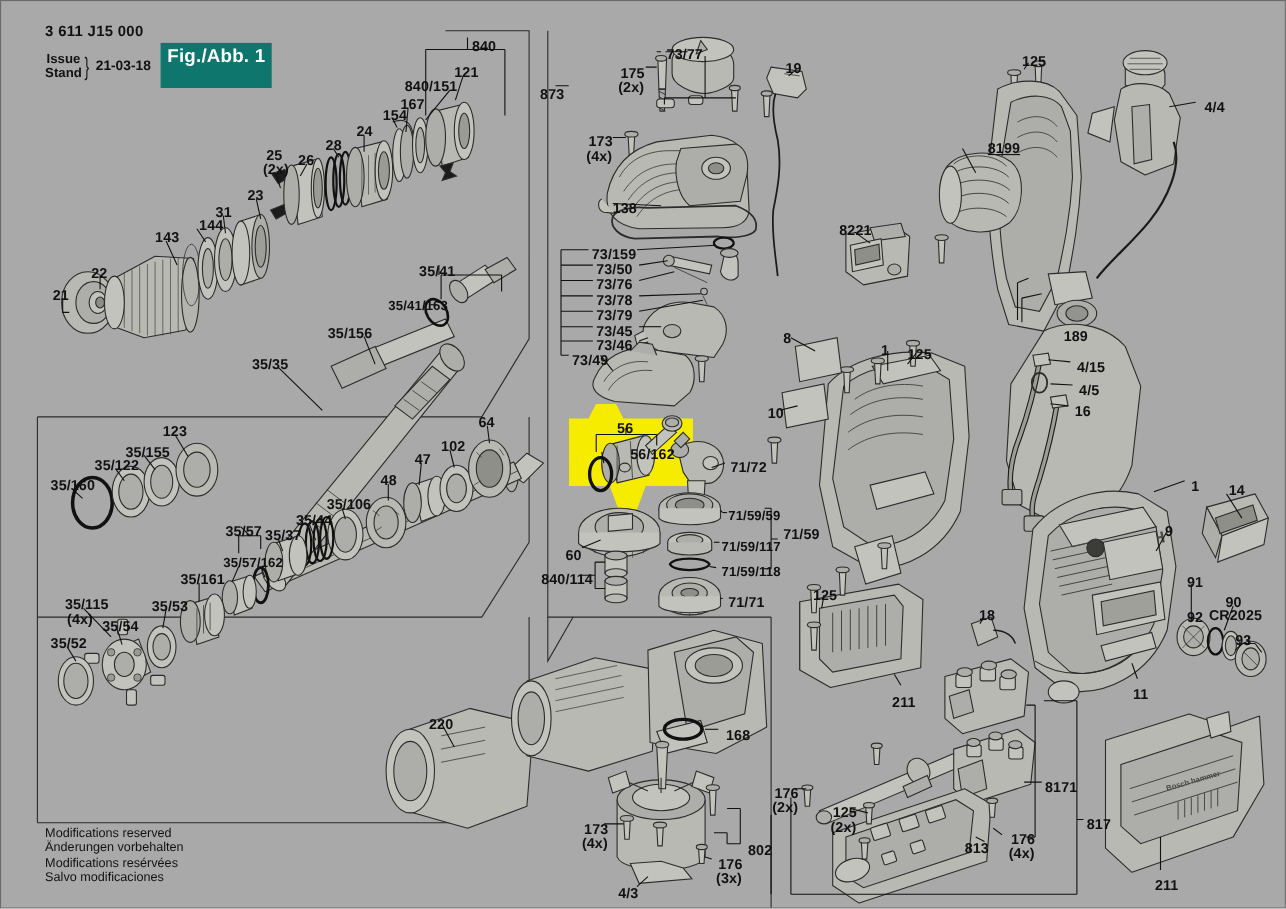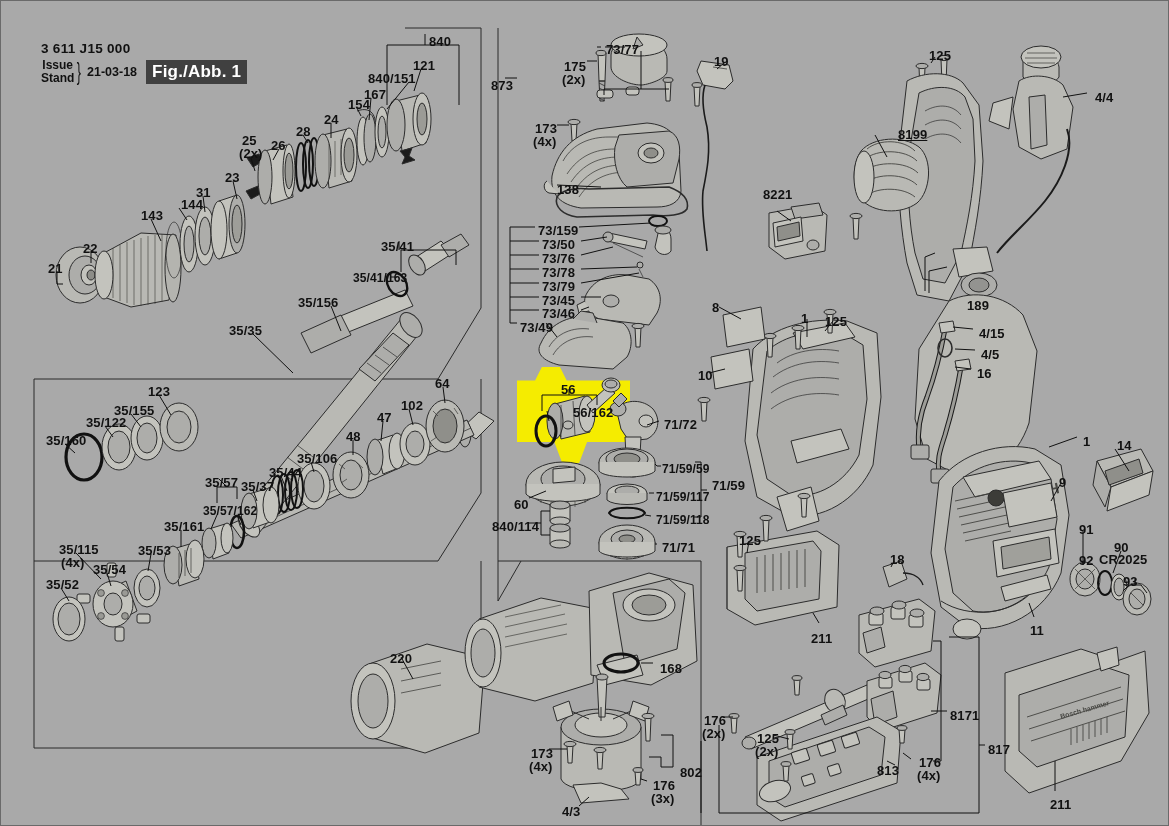--- a/index.html
+++ b/index.html
@@ -5,29 +5,29 @@
   html,body{margin:0;padding:0;background:#fff;}
   body{font-family:"Liberation Sans",sans-serif;}
   #sheet{
     position:relative;width:1169px;height:826px;
     background:#a9a9a9;
     border:1px solid #6a6a6a;
     box-sizing:border-box;
     overflow:hidden;
   }
   
-  #header{position:absolute;left:40px;top:40px;color:#111;}
+  #header{position:absolute;left:40px;top:20px;color:#111;}
   #header .docnum{font-size:13.5px;font-weight:700;letter-spacing:.3px;white-space:nowrap;}
   #header .issrow{display:flex;align-items:center;margin-top:3px;text-align:center;}
   #header .isslabels{font-size:12px;font-weight:700;line-height:12.5px;}
   #header .brace{font-size:23px;font-weight:400;margin:0 2px 0 1px;line-height:22px;transform:scaleX(.55);}
   #header .issdate{font-size:12.5px;font-weight:700;margin-left:2px;}
   #figbadge{
-    display:inline-block;background:#404040;color:#fff;
-    font-size:17px;font-weight:700;padding:2px 6px 2px 6px;margin-left:9px;
+    display:inline-block;background:#0f766e;color:#fff;
+    font-size:17px;font-weight:700;padding:2px 6px 19px 6px;margin-left:9px;
     letter-spacing:.2px;
   }
   
   #footer{position:absolute;left:40px;top:751px;font-size:11.5px;line-height:13.4px;color:#111;}
   
   .lbl{position:absolute;font-size:13px;font-weight:700;color:#111;white-space:nowrap;letter-spacing:.1px;}
   .lbl.sm{font-size:12px;}
   svg.ov{position:absolute;left:0;top:0;width:1169px;height:826px;pointer-events:none;}
   
   #highlight{
@@ -937,21 +937,21 @@
       <div class="lbl" style="left: 659px; top: 660px;">168</div>
       <div class="lbl" style="left: 530px; top: 745px;">173</div>
       <div class="lbl" style="left: 528px; top: 758px;">(4x)</div>
       <div class="lbl" style="left: 679px; top: 764px;">802</div>
       <div class="lbl" style="left: 652px; top: 777px;">176</div>
       <div class="lbl" style="left: 650px; top: 790px;">(3x)</div>
       <div class="lbl" style="left: 561px; top: 803px;">4/3</div>
       <div class="lbl" style="left: 928px; top: 47px;">125</div>
       <div class="lbl" style="left: 1094px; top: 89px;">4/4</div>
       <div class="lbl" style="left: 897px; top: 126px; text-decoration: underline;">8199</div>
-      <div class="lbl" style="left: 762px; top: 186px;">8221</div>
+      <div class="lbl" style="left: 762px; top: 201px;">8221</div>
       <div class="lbl" style="left: 966px; top: 297px;">189</div>
       <div class="lbl" style="left: 978px; top: 325px;">4/15</div>
       <div class="lbl" style="left: 980px; top: 346px;">4/5</div>
       <div class="lbl" style="left: 976px; top: 365px;">16</div>
       <div class="lbl" style="left: 711px; top: 299px;">8</div>
       <div class="lbl" style="left: 697px; top: 367px;">10</div>
       <div class="lbl" style="left: 824px; top: 313px;">125</div>
       <div class="lbl" style="left: 800px; top: 310px;">1</div>
       <div class="lbl" style="left: 1082px; top: 433px;">1</div>
       <div class="lbl" style="left: 1116px; top: 437px;">14</div>
@@ -970,14 +970,20 @@
       <div class="lbl" style="left: 756px; top: 730px;">125</div>
       <div class="lbl" style="left: 754px; top: 743px;">(2x)</div>
       <div class="lbl" style="left: 949px; top: 707px;">8171</div>
       <div class="lbl" style="left: 918px; top: 754px;">176</div>
       <div class="lbl" style="left: 916px; top: 767px;">(4x)</div>
       <div class="lbl" style="left: 876px; top: 762px;">813</div>
       <div class="lbl" style="left: 987px; top: 741px;">817</div>
       <div class="lbl" style="left: 1049px; top: 796px;">211</div>
     </div>
 
+  <div id="footer">
+    <div>Modifications reserved</div>
+    <div>Änderungen vorbehalten</div>
+    <div>Modifications resérvées</div>
+    <div>Salvo modificaciones</div>
+  </div>
 
 </div>
 
 </body></html>

